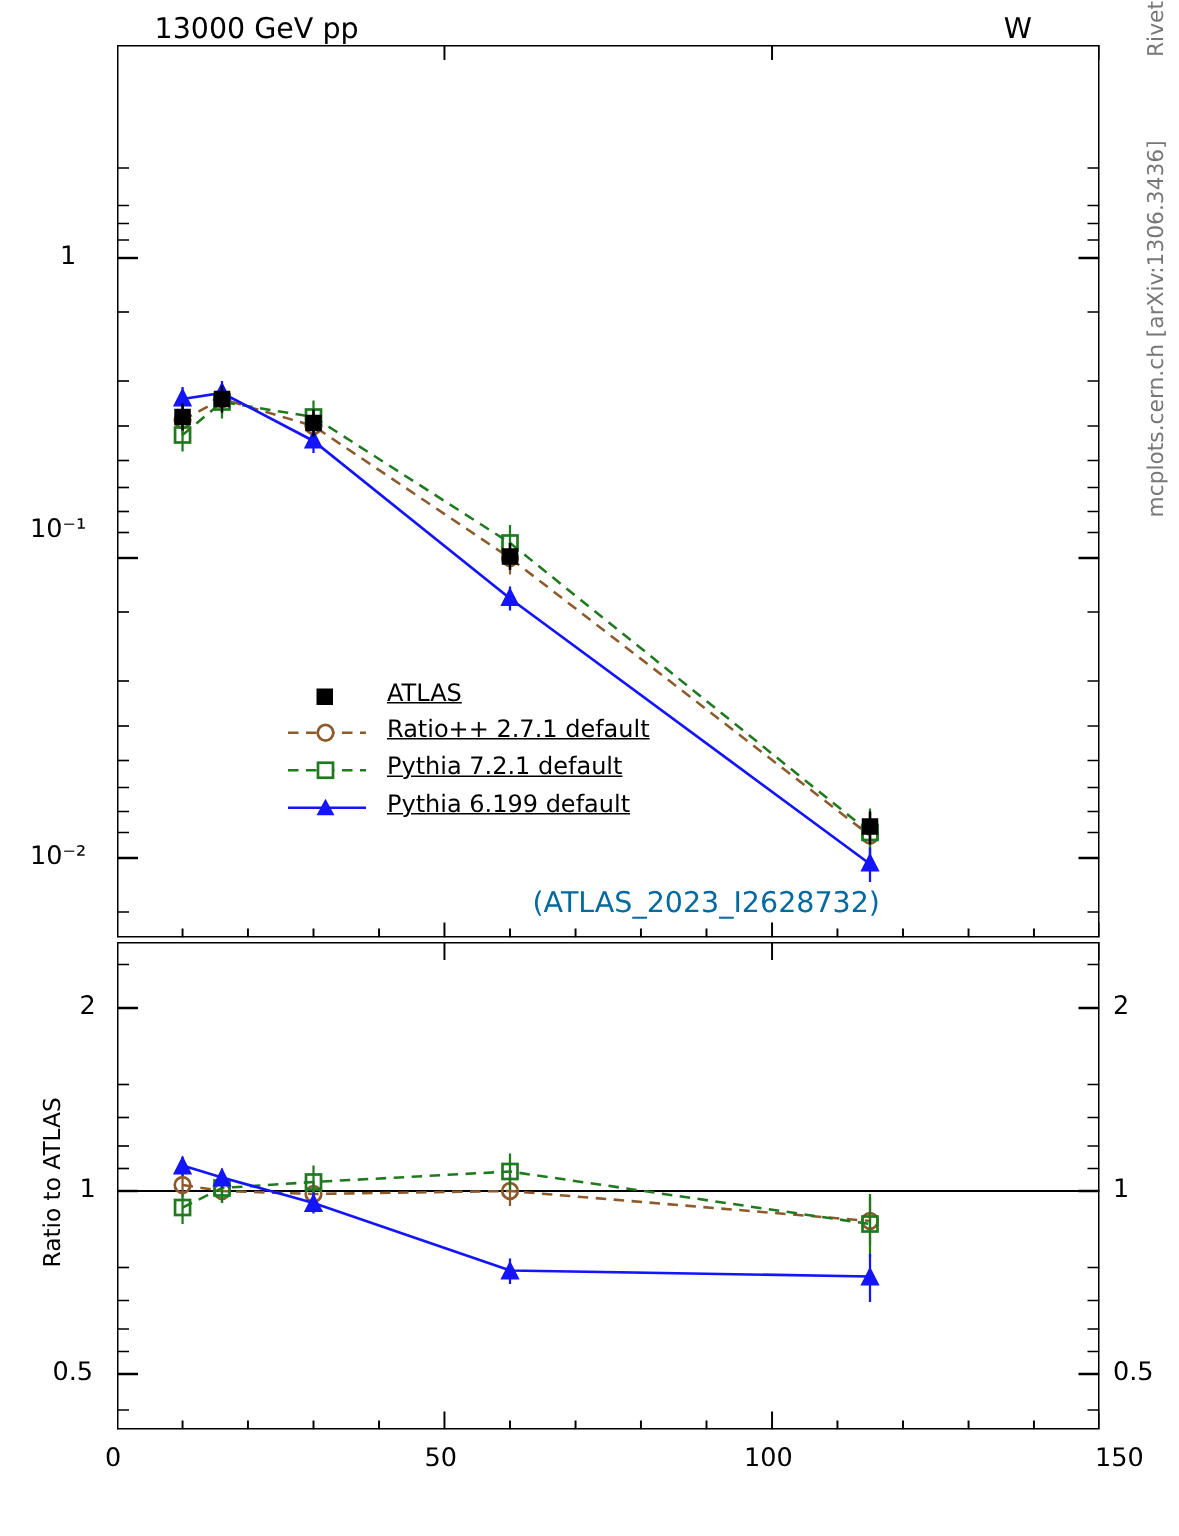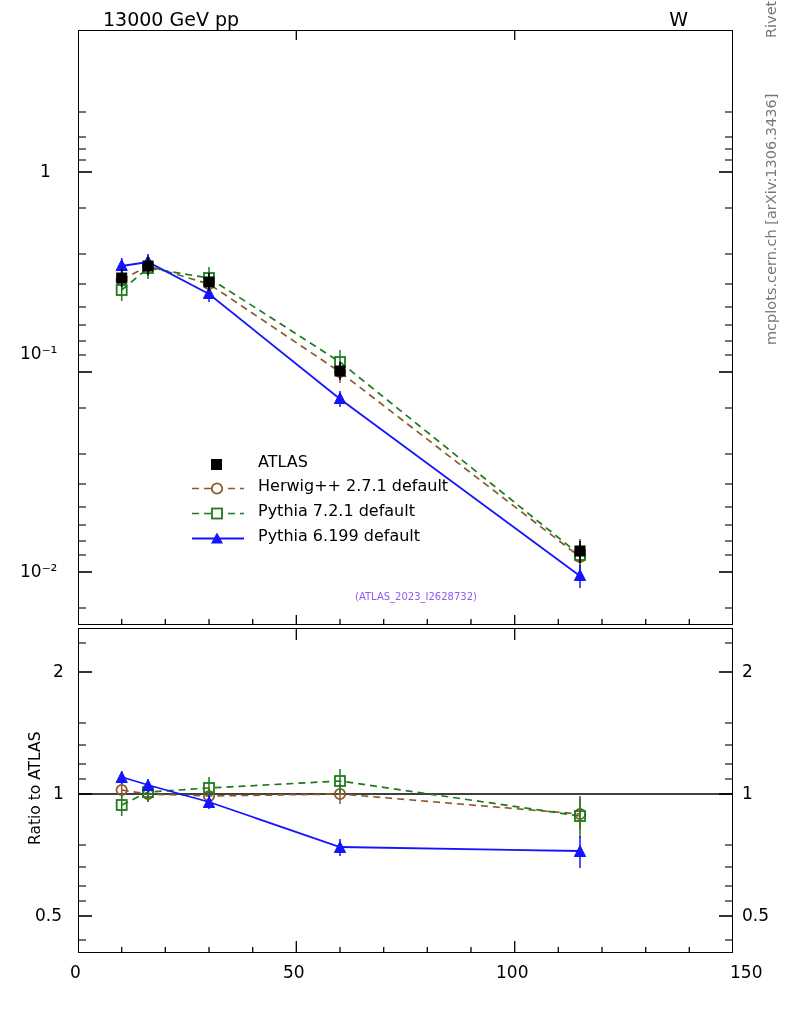--- a/index.html
+++ b/index.html
@@ -58,25 +58,26 @@
   svg { display: block; }
 
   .tick-label {
     font-size: 17px;
   }
 
   .title-main {
     font-size: 18px;
   }
   .watermark {
-    font-size: 10px;
-    color: #8b5cf6;
+    font-size: 19px;
+    color: #0369a1;
   }
   .legend-text {
     font-size: 16px;
+    text-decoration: underline;
   }
   .ylabel-ratio {
     font-size: 15.5px;
     transform-origin: 0 0;
     transform: rotate(-90deg);
     white-space: nowrap;
   }
 </style>
 </head>
 <body>
@@ -248,21 +249,21 @@
       <svg class="abs" style="left:0; top:4px;" width="56" height="16">
         <rect x="21" y="3" width="11" height="11" fill="#000"></rect>
       </svg>
       <span class="abs txt legend-text" style="left:68px; top:0px;">ATLAS</span>
     </div>
     <div style="position:relative; height:25px;">
       <svg class="abs" style="left:0; top:4px;" width="56" height="16">
         <line x1="2" y1="8.5" x2="54" y2="8.5" stroke="#8c5a2b" stroke-width="1.7" stroke-dasharray="7,5"></line>
         <circle cx="27" cy="8.5" r="5.2" stroke="#8c5a2b" stroke-width="1.8" fill="#fff"></circle>
       </svg>
-      <span class="abs txt legend-text" style="left:68px; top:0px;">Herwig++ 2.7.1 default</span>
+      <span class="abs txt legend-text" style="left:68px; top:0px;">Ratio++ 2.7.1 default</span>
     </div>
     <div style="position:relative; height:25px;">
       <svg class="abs" style="left:0; top:4px;" width="56" height="16">
         <line x1="2" y1="8.5" x2="54" y2="8.5" stroke="#1f7a1f" stroke-width="1.7" stroke-dasharray="7,5"></line>
         <rect x="22" y="3.5" width="10" height="10" stroke="#1f7a1f" stroke-width="1.8" fill="#fff"></rect>
       </svg>
       <span class="abs txt legend-text" style="left:68px; top:0px;">Pythia 7.2.1 default</span>
     </div>
     <div style="position:relative; height:25px;">
       <svg class="abs" style="left:0; top:4px;" width="56" height="16">

